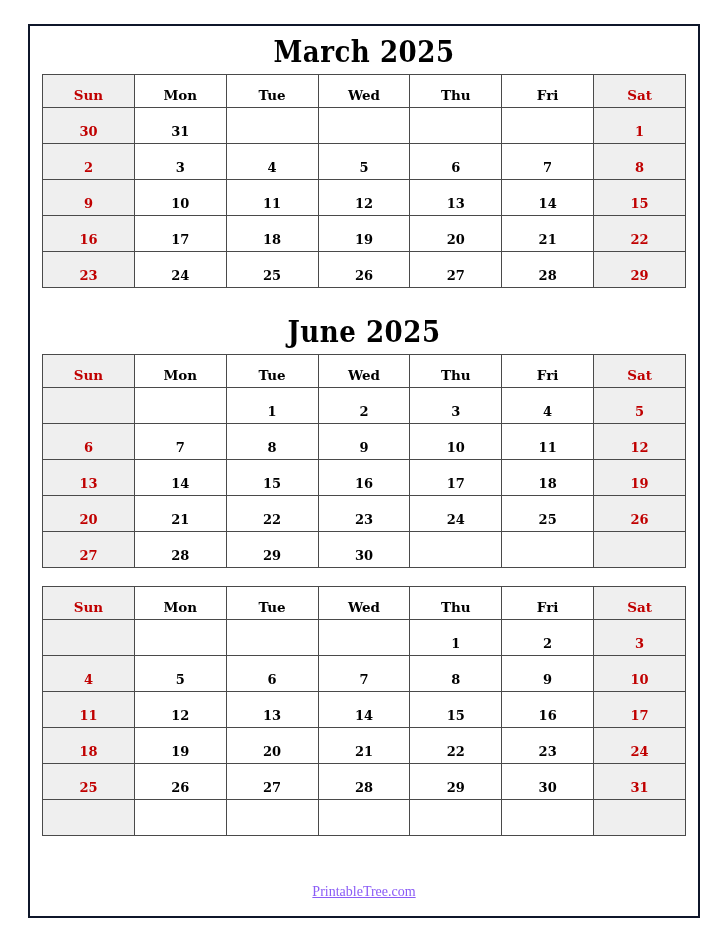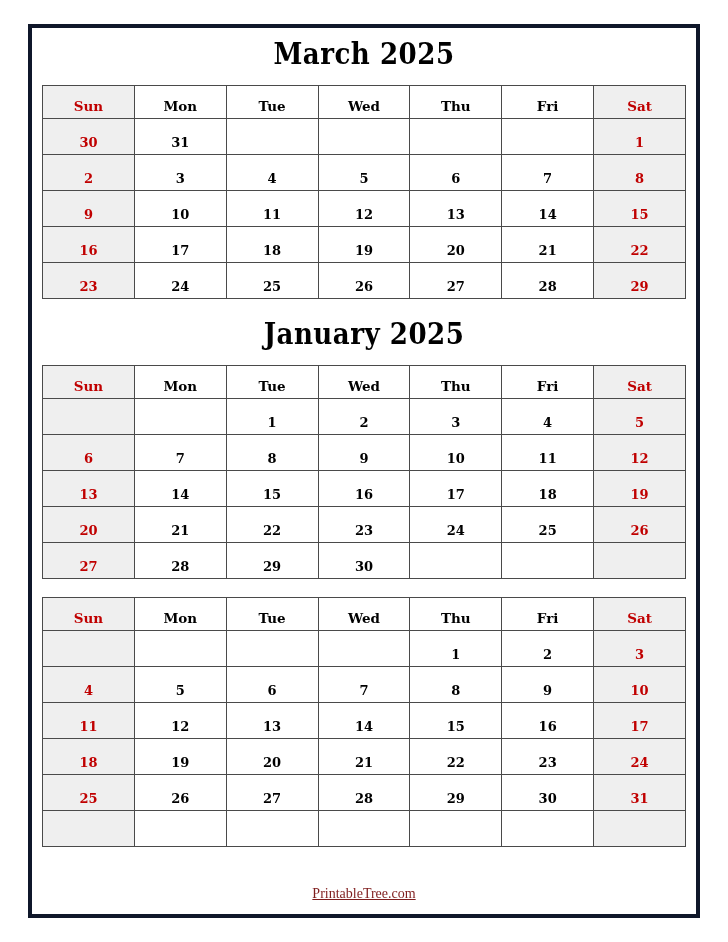--- a/index.html
+++ b/index.html
@@ -12,21 +12,21 @@
     height: 942px;
     font-family: "Liberation Serif", "DejaVu Serif", serif;
     -webkit-font-smoothing: antialiased;
   }
   .page {
     position: absolute;
     left: 28px;
     top: 24px;
     width: 672px;
     height: 894px;
-    border: 4px solid #0f172a;
+    border: 2px solid #0f172a;
     box-sizing: border-box;
     background: #ffffff;
   }
   .page-inner {
     position: relative;
     width: 100%;
     height: 100%;
   }
 
   .month-block {
@@ -48,21 +48,21 @@
     height: 48px;
     line-height: 52px;
     margin: 0;
     padding: 0;
     font-stretch: condensed;
   }
 
   table.cal {
     border-collapse: collapse;
     width: 644px;
-    margin: 9px auto;
+    margin: 0 auto;
     table-layout: fixed;
   }
   table.cal td, table.cal th {
     border: 1px solid #4a4a4a;
     box-sizing: border-box;
     text-align: center;
     vertical-align: bottom;
     padding: 0 0 4px 0;
     font-family: "DejaVu Serif", "Liberation Serif", serif;
     font-weight: bold;
@@ -88,21 +88,21 @@
   .footer {
     position: absolute;
     left: 0;
     top: 856px;
     width: 100%;
     text-align: center;
   }
   .footer a {
     font-family: "Liberation Serif", "DejaVu Serif", serif;
     font-size: 14px;
-    color: #7f1d1d;
+    color: #8b5cf6;
   }
 </style>
 </head>
 <body>
 
 <div class="page">
   <div class="page-inner">
 
     <div class="month-block m0">
       <div class="month-title">March 2025</div>
@@ -162,21 +162,21 @@
               <td>26</td>
               <td>27</td>
               <td>28</td>
               <td class="we">29</td>
             </tr>
           </tbody>
       </table>
     </div>
 
     <div class="month-block m1">
-      <div class="month-title">January 2025</div>
+      <div class="month-title">June 2025</div>
       <table class="cal">
         <thead>
           <tr>
               <th class="we">Sun</th>
               <th>Mon</th>
               <th>Tue</th>
               <th>Wed</th>
               <th>Thu</th>
               <th>Fri</th>
               <th class="we">Sat</th>

